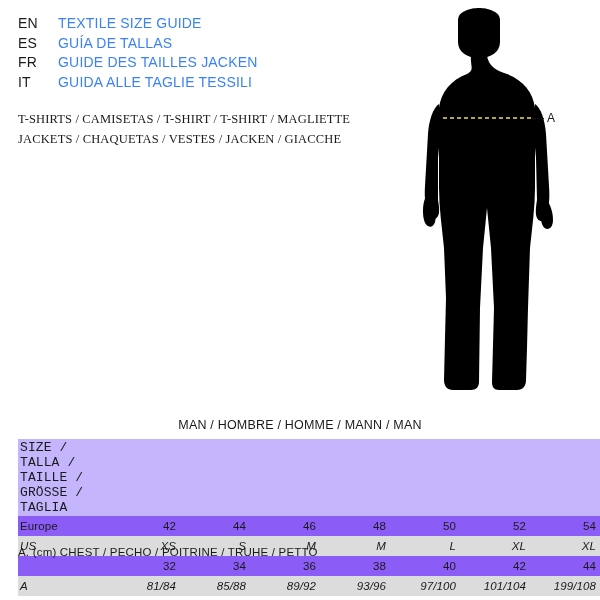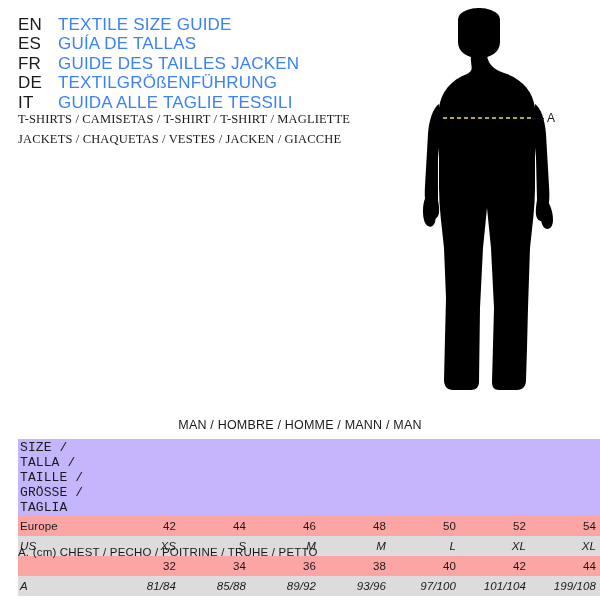--- a/index.html
+++ b/index.html
@@ -23,23 +23,23 @@
 
   
   .lang-block {
     position: absolute;
     left: 18px;
     top: 15px;
     width: 330px;
   }
   .lang-row {
     display: flex;
-    align-items: flex-end;
+    align-items: flex-start;
     height: 19.5px;
-    font-size: 17px;
+    font-size: 14px;
     letter-spacing: 0.2px;
   }
   .lang-code {
     width: 40px;
     flex: 0 0 40px;
     color: #1a1a1a;
   }
   .lang-text {
     color: #3b82f6;
     white-space: nowrap;
@@ -117,21 +117,21 @@
   .row-head td {
     background: #c4b5fd;
     font-size: 13px;
     font-family: Liberation Mono, monospace;
   }
   .row-alt td {
     background: #dcdcdc;
     font-style: italic;
   }
   .row-plain td {
-    background: #fca5a5;
+    background: #8b5cf6;
   }
   .col-label {
     width: 86px;
     padding-left: 2px !important;
   }
   .cell {
     width: 68px;
     text-align: right;
     padding-left: 2px !important;
   }
@@ -154,24 +154,20 @@
       <span class="lang-code">EN</span>
       <span class="lang-text">TEXTILE SIZE GUIDE</span>
     </div>
     <div class="lang-row">
       <span class="lang-code">ES</span>
       <span class="lang-text">GUÍA DE TALLAS</span>
     </div>
     <div class="lang-row">
       <span class="lang-code">FR</span>
       <span class="lang-text">GUIDE DES TAILLES JACKEN</span>
-    </div>
-    <div class="lang-row">
-      <span class="lang-code">DE</span>
-      <span class="lang-text">TEXTILGRÖßENFÜHRUNG</span>
     </div>
     <div class="lang-row">
       <span class="lang-code">IT</span>
       <span class="lang-text">GUIDA ALLE TAGLIE TESSILI</span>
     </div>
   </div>
 
   <div class="garment-block">
     <div class="garment-line">T-SHIRTS / CAMISETAS / T-SHIRT / T-SHIRT / MAGLIETTE</div>
     <div class="garment-line">JACKETS / CHAQUETAS / VESTES / JACKEN / GIACCHE</div>

